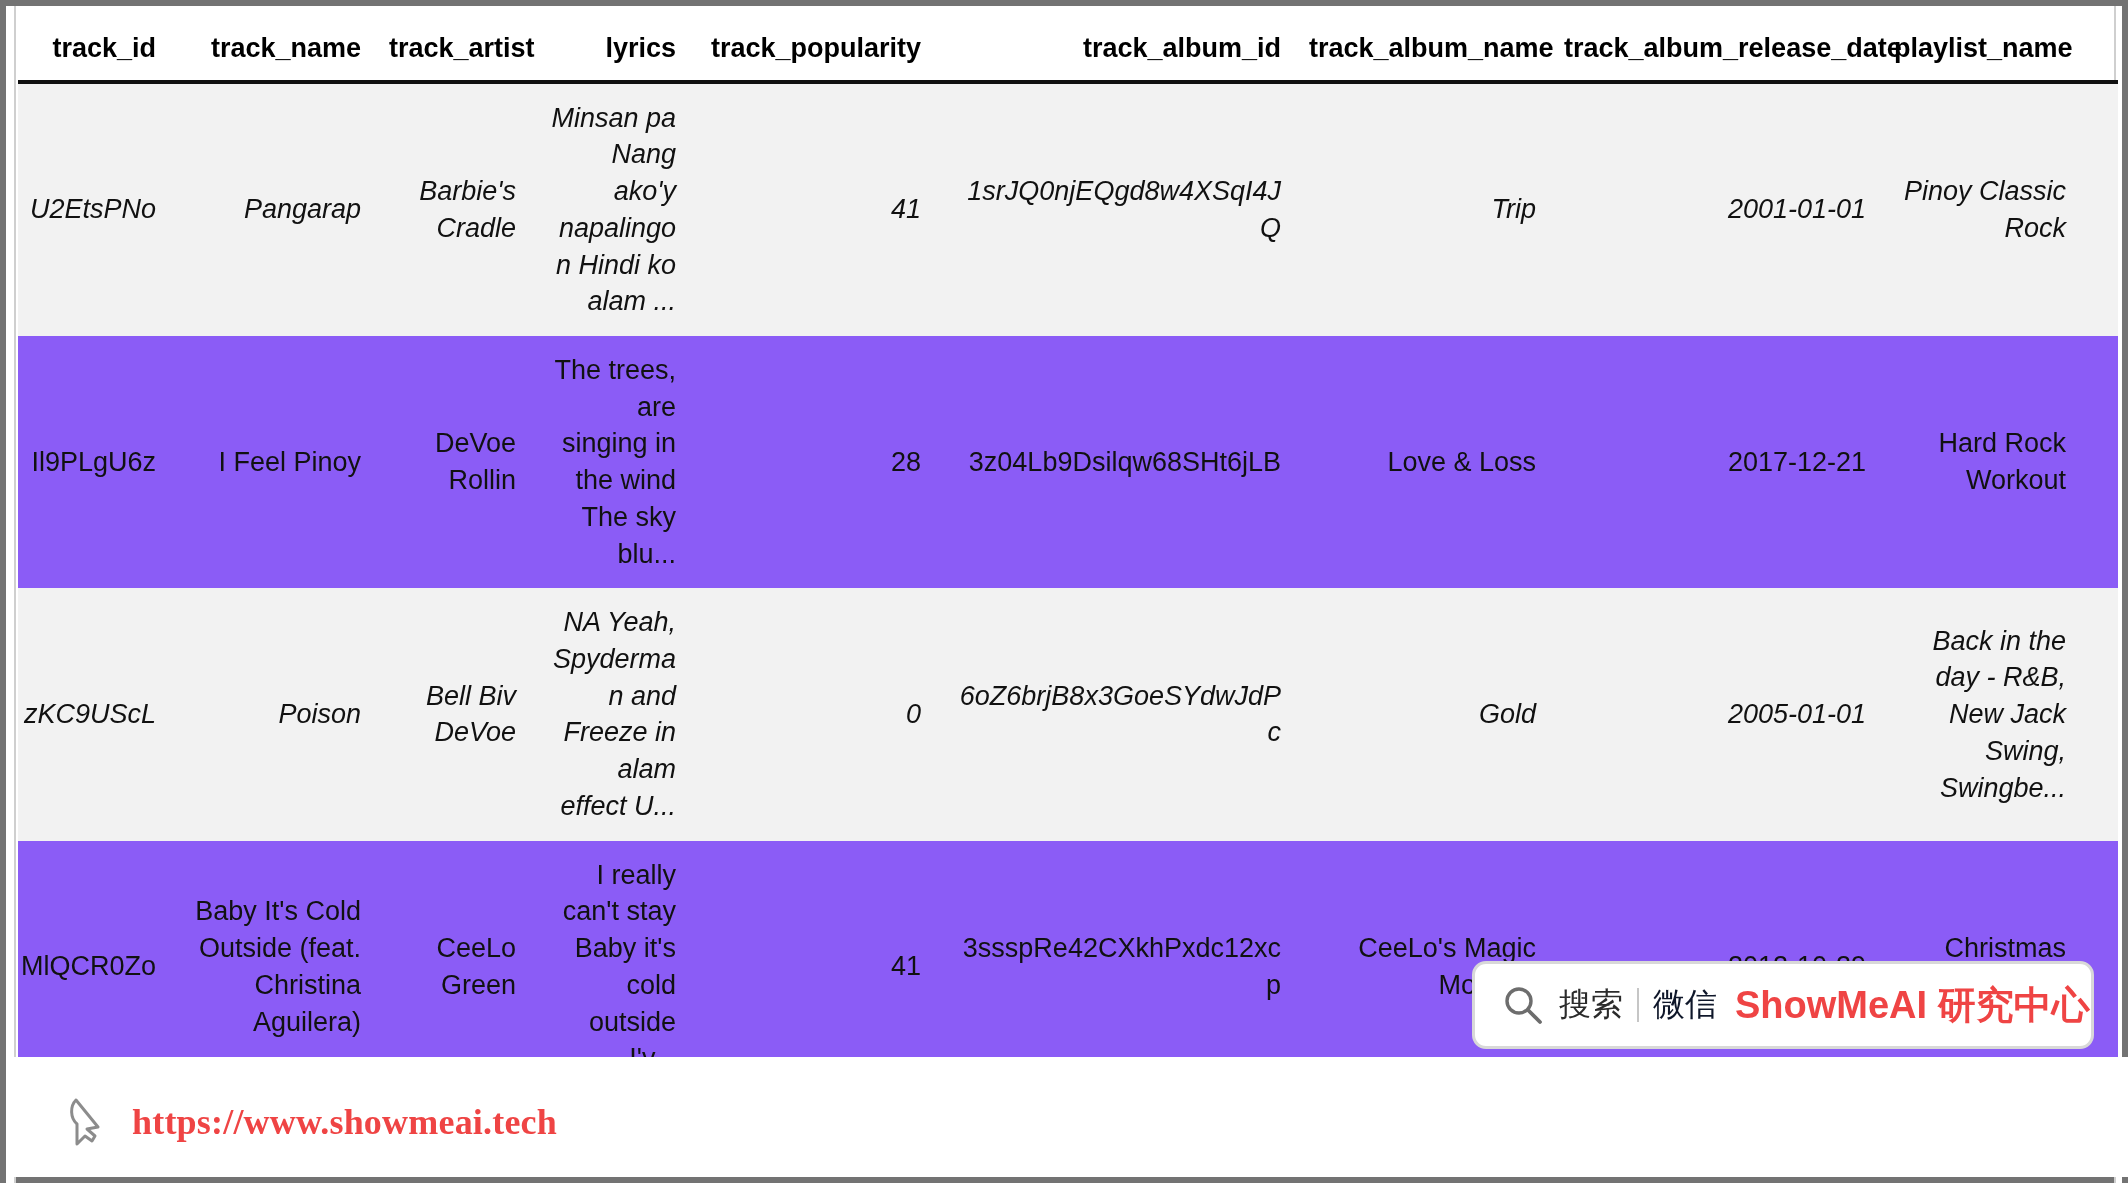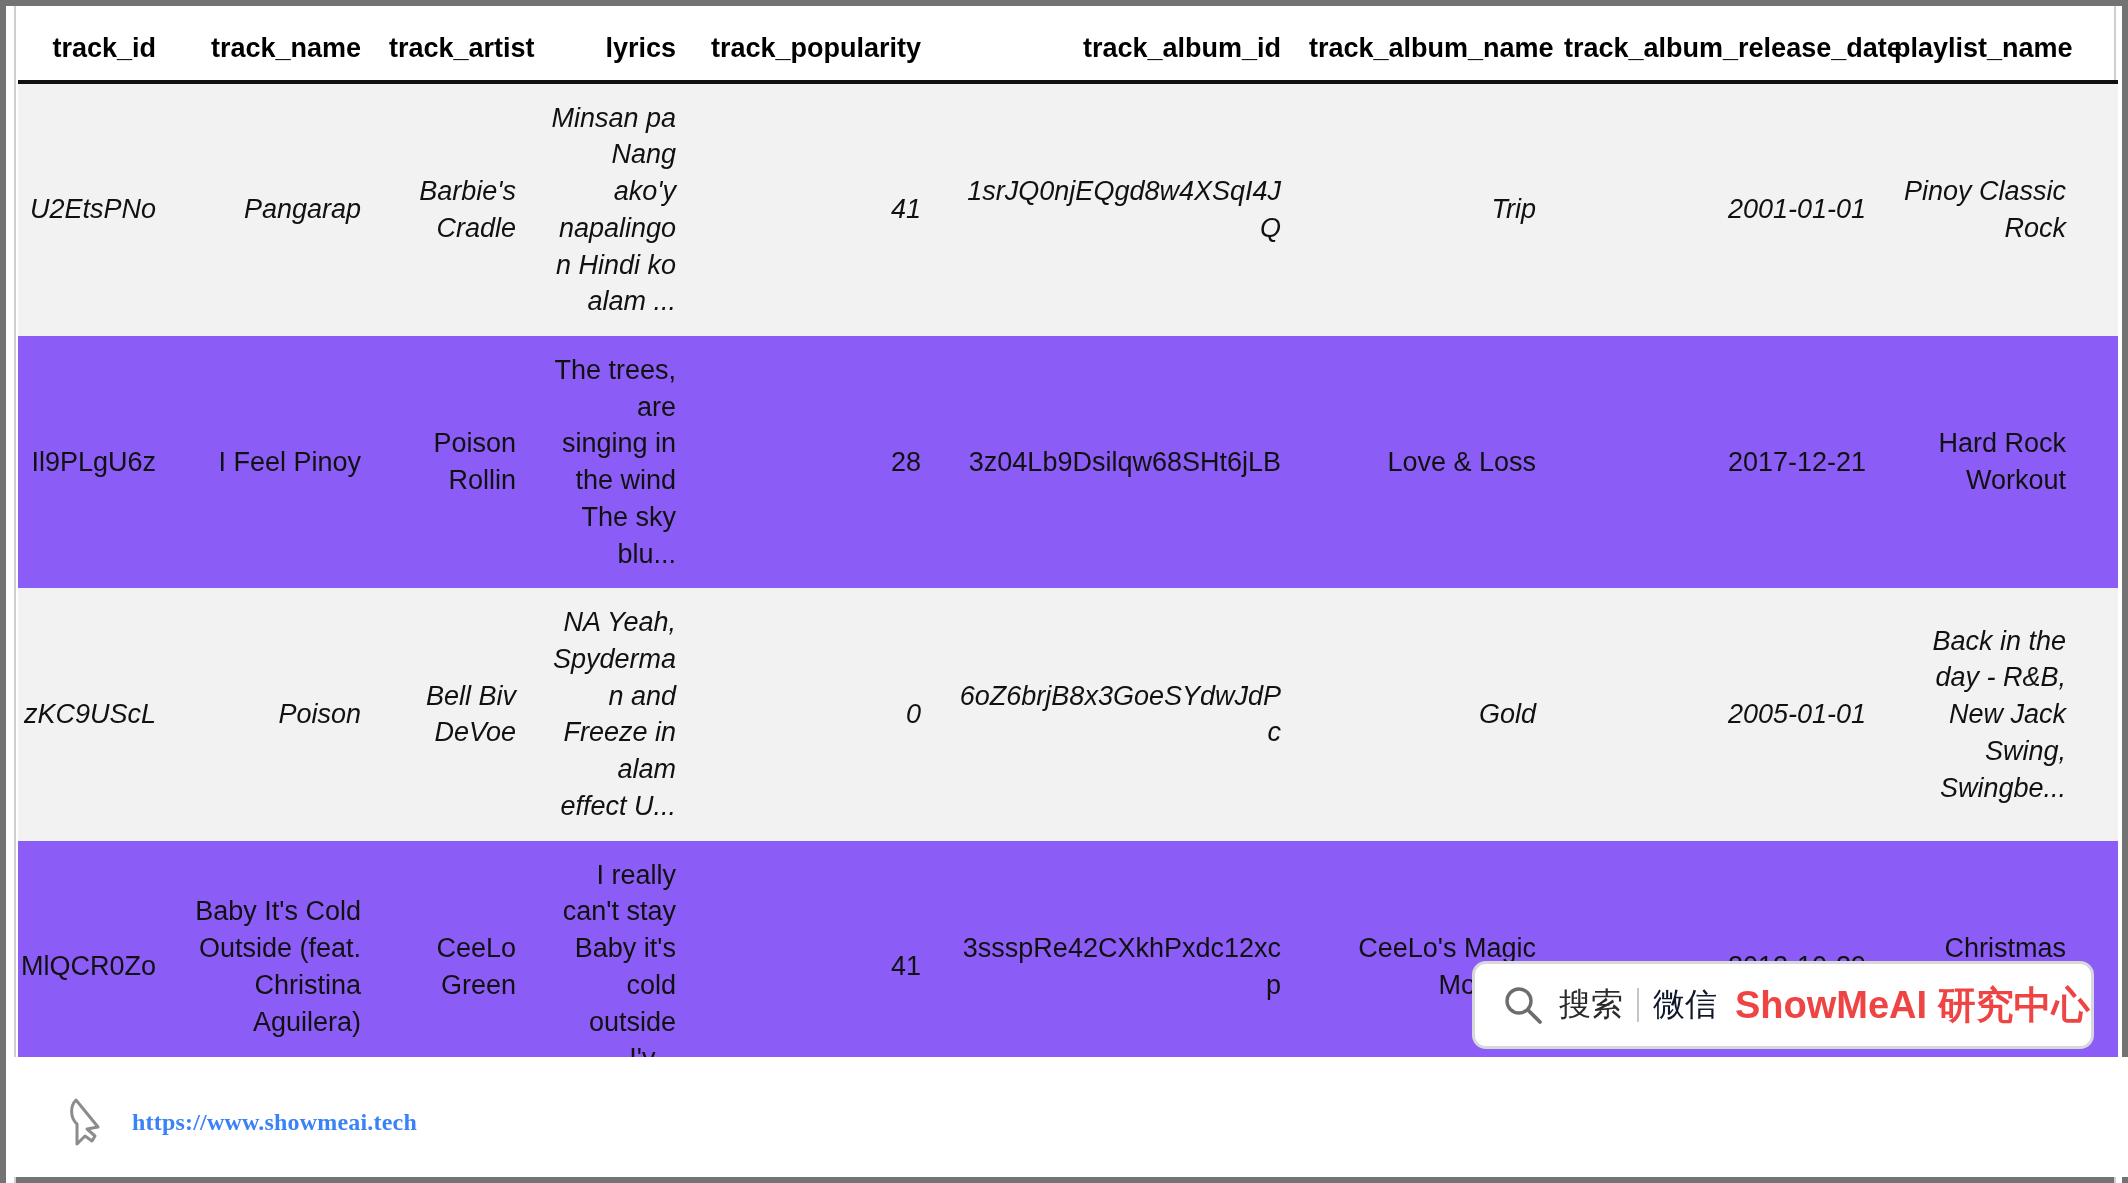--- a/index.html
+++ b/index.html
@@ -116,23 +116,23 @@
     align-items: center;
     gap: 18px;
   }
   .cursor-icon {
     width: 46px;
     height: 52px;
     display: block;
   }
   .brand-url {
     font-family: "Liberation Serif", serif;
-    font-size: 24px;
+    font-size: 36px;
     font-weight: bold;
-    color: #3b82f6;
+    color: #ef4444;
     letter-spacing: 0.2px;
     white-space: nowrap;
   }
 
   
   .search-pill {
     position: absolute;
     right: 28px;
     bottom: 128px;
     width: 622px;
@@ -216,21 +216,21 @@
           <td>41</td>
           <td>1srJQ0njEQgd8w4XSqI4JQ</td>
           <td>Trip</td>
           <td>2001-01-01</td>
           <td>Pinoy Classic Rock</td>
           <td>37i9dQZF1</td>
         </tr>
         <tr class="even">
           <td>Il9PLgU6z</td>
           <td>I Feel Pinoy</td>
-          <td>Poison Rollin</td>
+          <td>DeVoe Rollin</td>
           <td>The trees, are singing in the wind The sky blu...</td>
           <td>28</td>
           <td>3z04Lb9Dsilqw68SHt6jLB</td>
           <td>Love &amp; Loss</td>
           <td>2017-12-21</td>
           <td>Hard Rock Workout</td>
           <td>3YouF0</td>
         </tr>
         <tr class="odd">
           <td>zKC9UScL</td>

